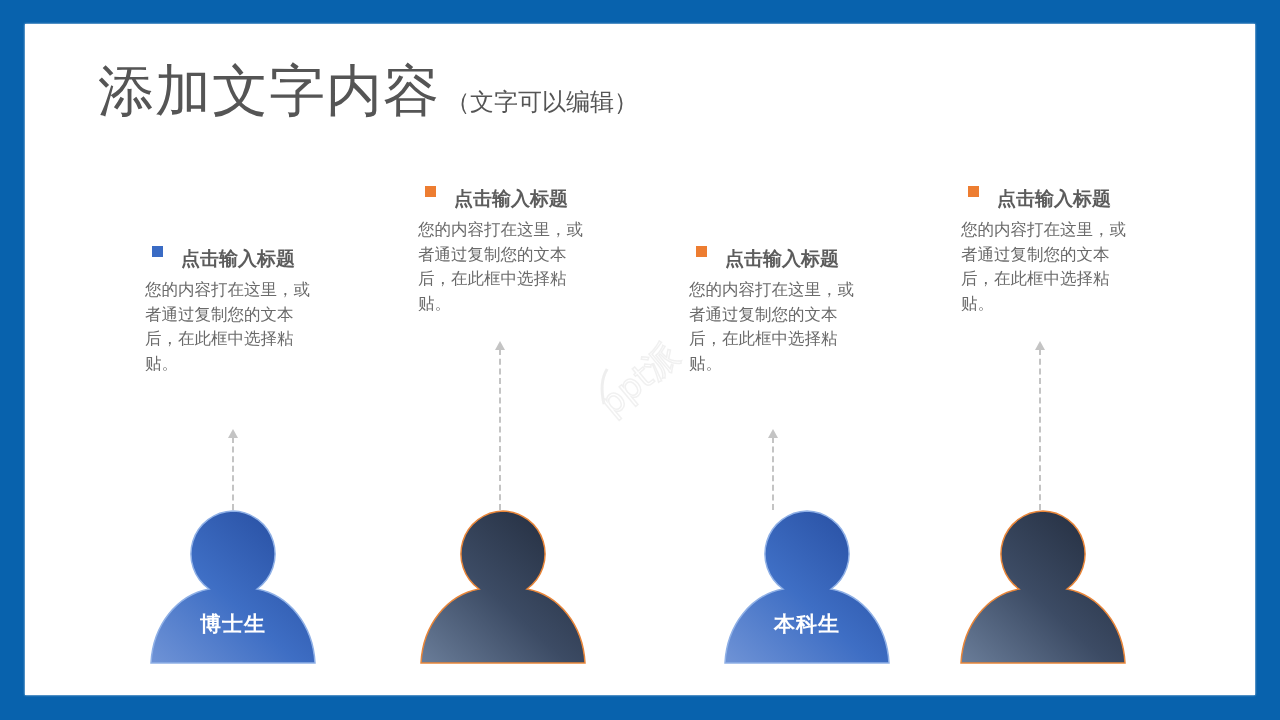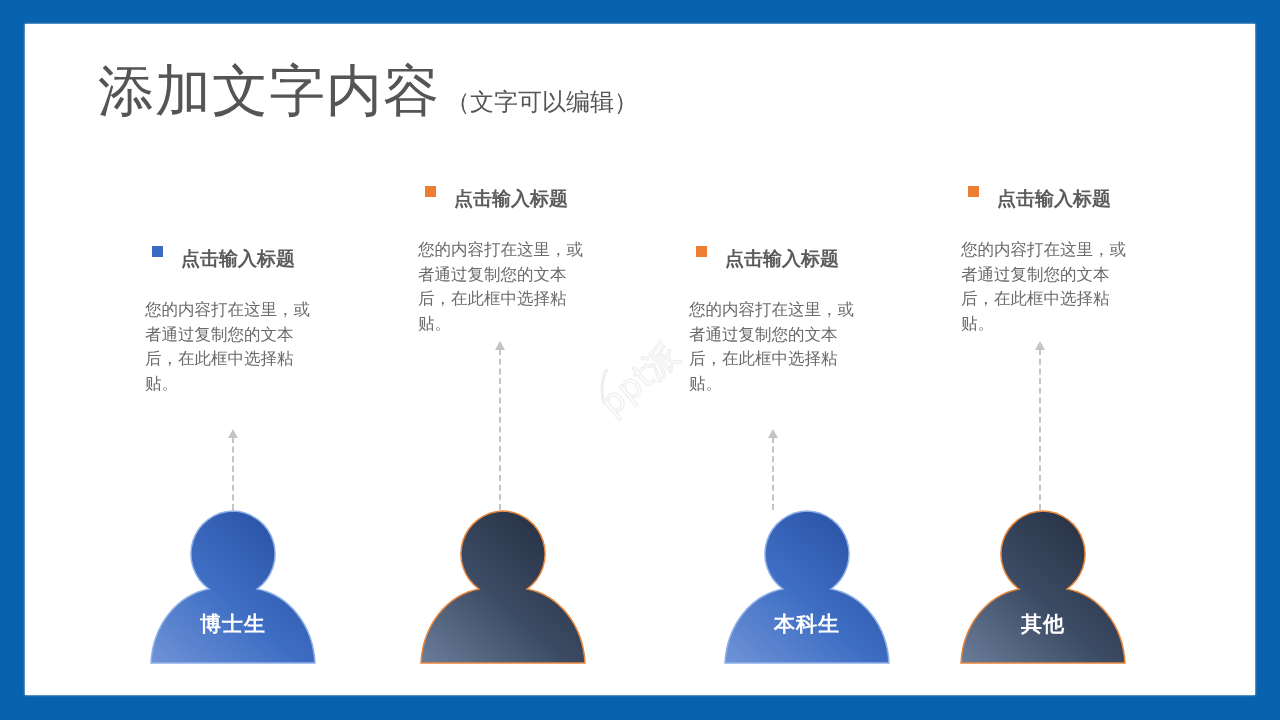--- a/index.html
+++ b/index.html
@@ -17,21 +17,21 @@
   .title-wrap {
     position: absolute; left: 98px; top: 56px;
     display: flex; align-items: baseline; white-space: nowrap;
   }
   .title-main { font-size: 56px; color: #555555; letter-spacing: 1px; line-height: 70px; }
   .title-sub { font-size: 24px; color: #555555; margin-left: 6px; }
   .item { position: absolute; width: 200px; }
   .item-head { display: flex; align-items: flex-start; height: 24px; }
   .bullet { width: 11px; height: 11px; margin-left: 7px; margin-right: 18px; }
   .item-title { font-size: 19px; font-weight: bold; color: #5c5c5c; }
-  .item-body { margin-top: 28px; font-size: 16.5px; line-height: 24.5px; color: #6a6a6a; width: 170px; }
+  .item-body { margin-top: 8px; font-size: 16.5px; line-height: 24.5px; color: #6a6a6a; width: 170px; }
   .arrow { position: absolute; width: 10px; }
   .arrow .shaft {
     position: absolute; left: 4px; top: 8px; bottom: 0; width: 0;
     border-left: 2.5px dashed #c4c4c4;
   }
   .arrow .head {
     position: absolute; left: 0; top: 0; width: 0; height: 0;
     border-left: 5px solid transparent; border-right: 5px solid transparent;
     border-bottom: 9px solid #c4c4c4;
   }
@@ -144,14 +144,13 @@
   <svg width="168" height="155" viewBox="0 0 168 155">
     <path d="M84 1 a43 43 0 0 1 24 78 c32 6 56 36 58 74 H2 c2 -38 26 -68 58 -74 a43 43 0 0 1 24 -78 Z" fill="url(#gBlue)" stroke="#8fb0e6" stroke-width="1.5"></path>
   </svg>
   <div class="person-label">本科生</div>
 </div>
 
 <div class="person" style="left:959px; top:510px;">
   <svg width="168" height="155" viewBox="0 0 168 155">
     <path d="M84 1 a43 43 0 0 1 24 78 c32 6 56 36 58 74 H2 c2 -38 26 -68 58 -74 a43 43 0 0 1 24 -78 Z" fill="url(#gDark)" stroke="#e8863a" stroke-width="1.5"></path>
   </svg>
-  <div class="person-label">其他</div>
 </div>
 
 </body></html>

